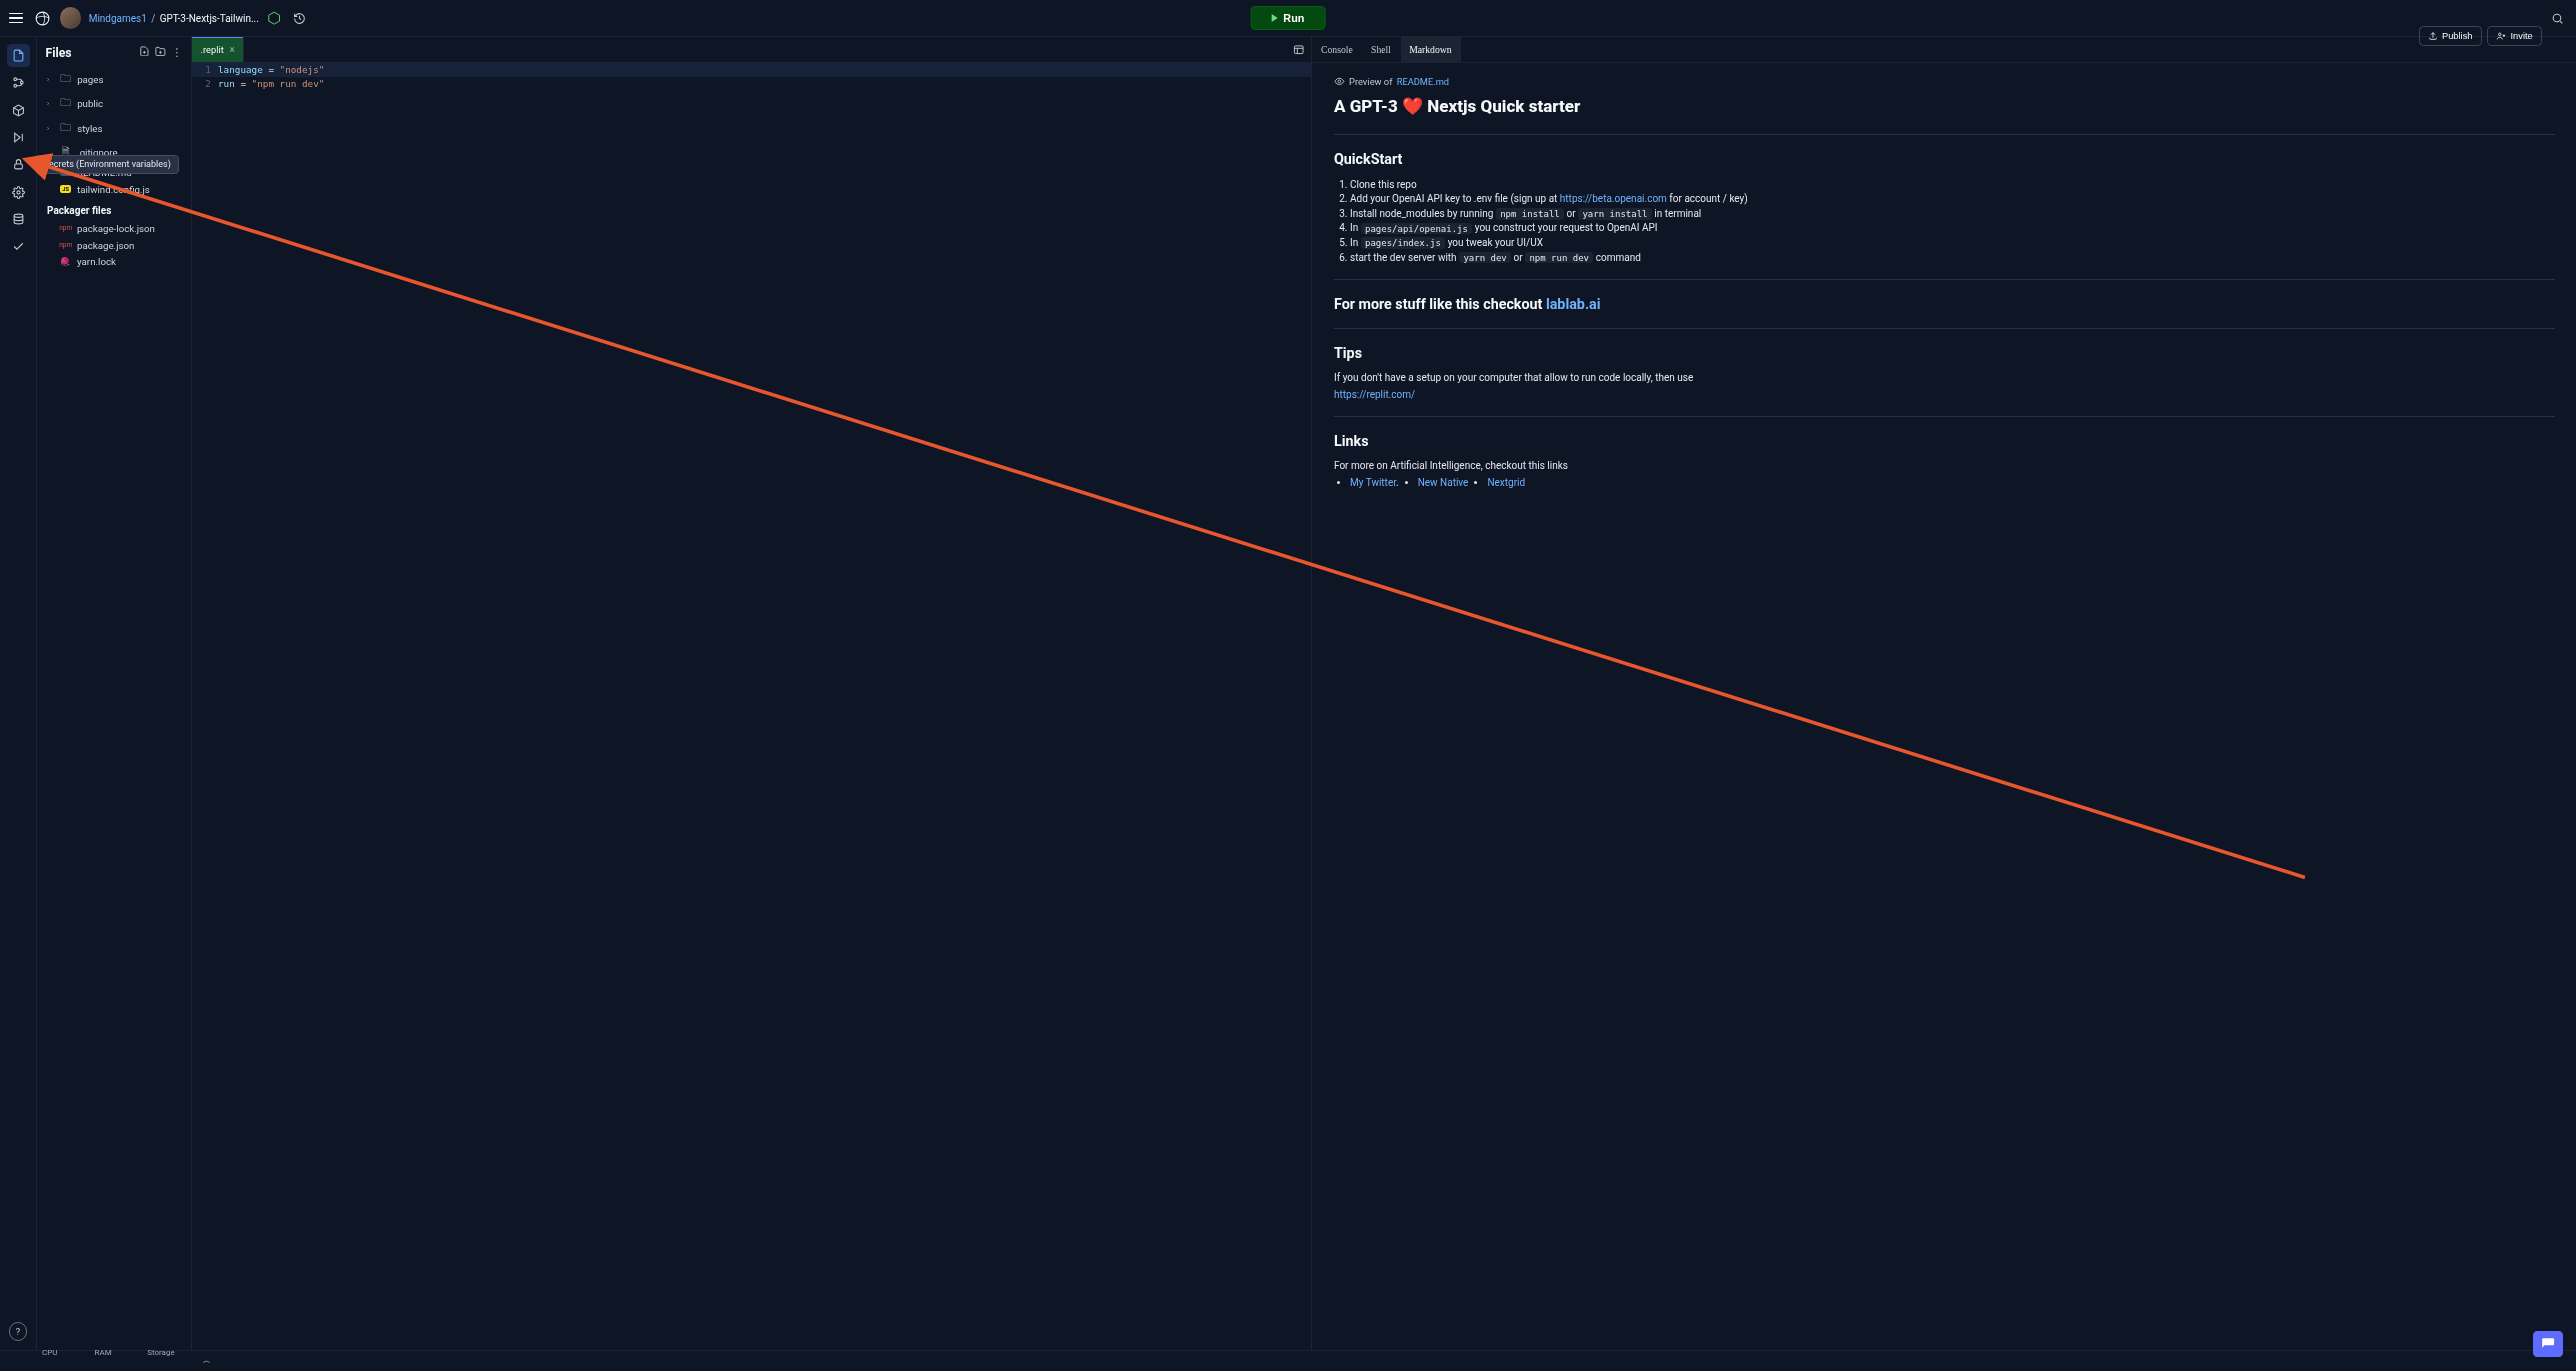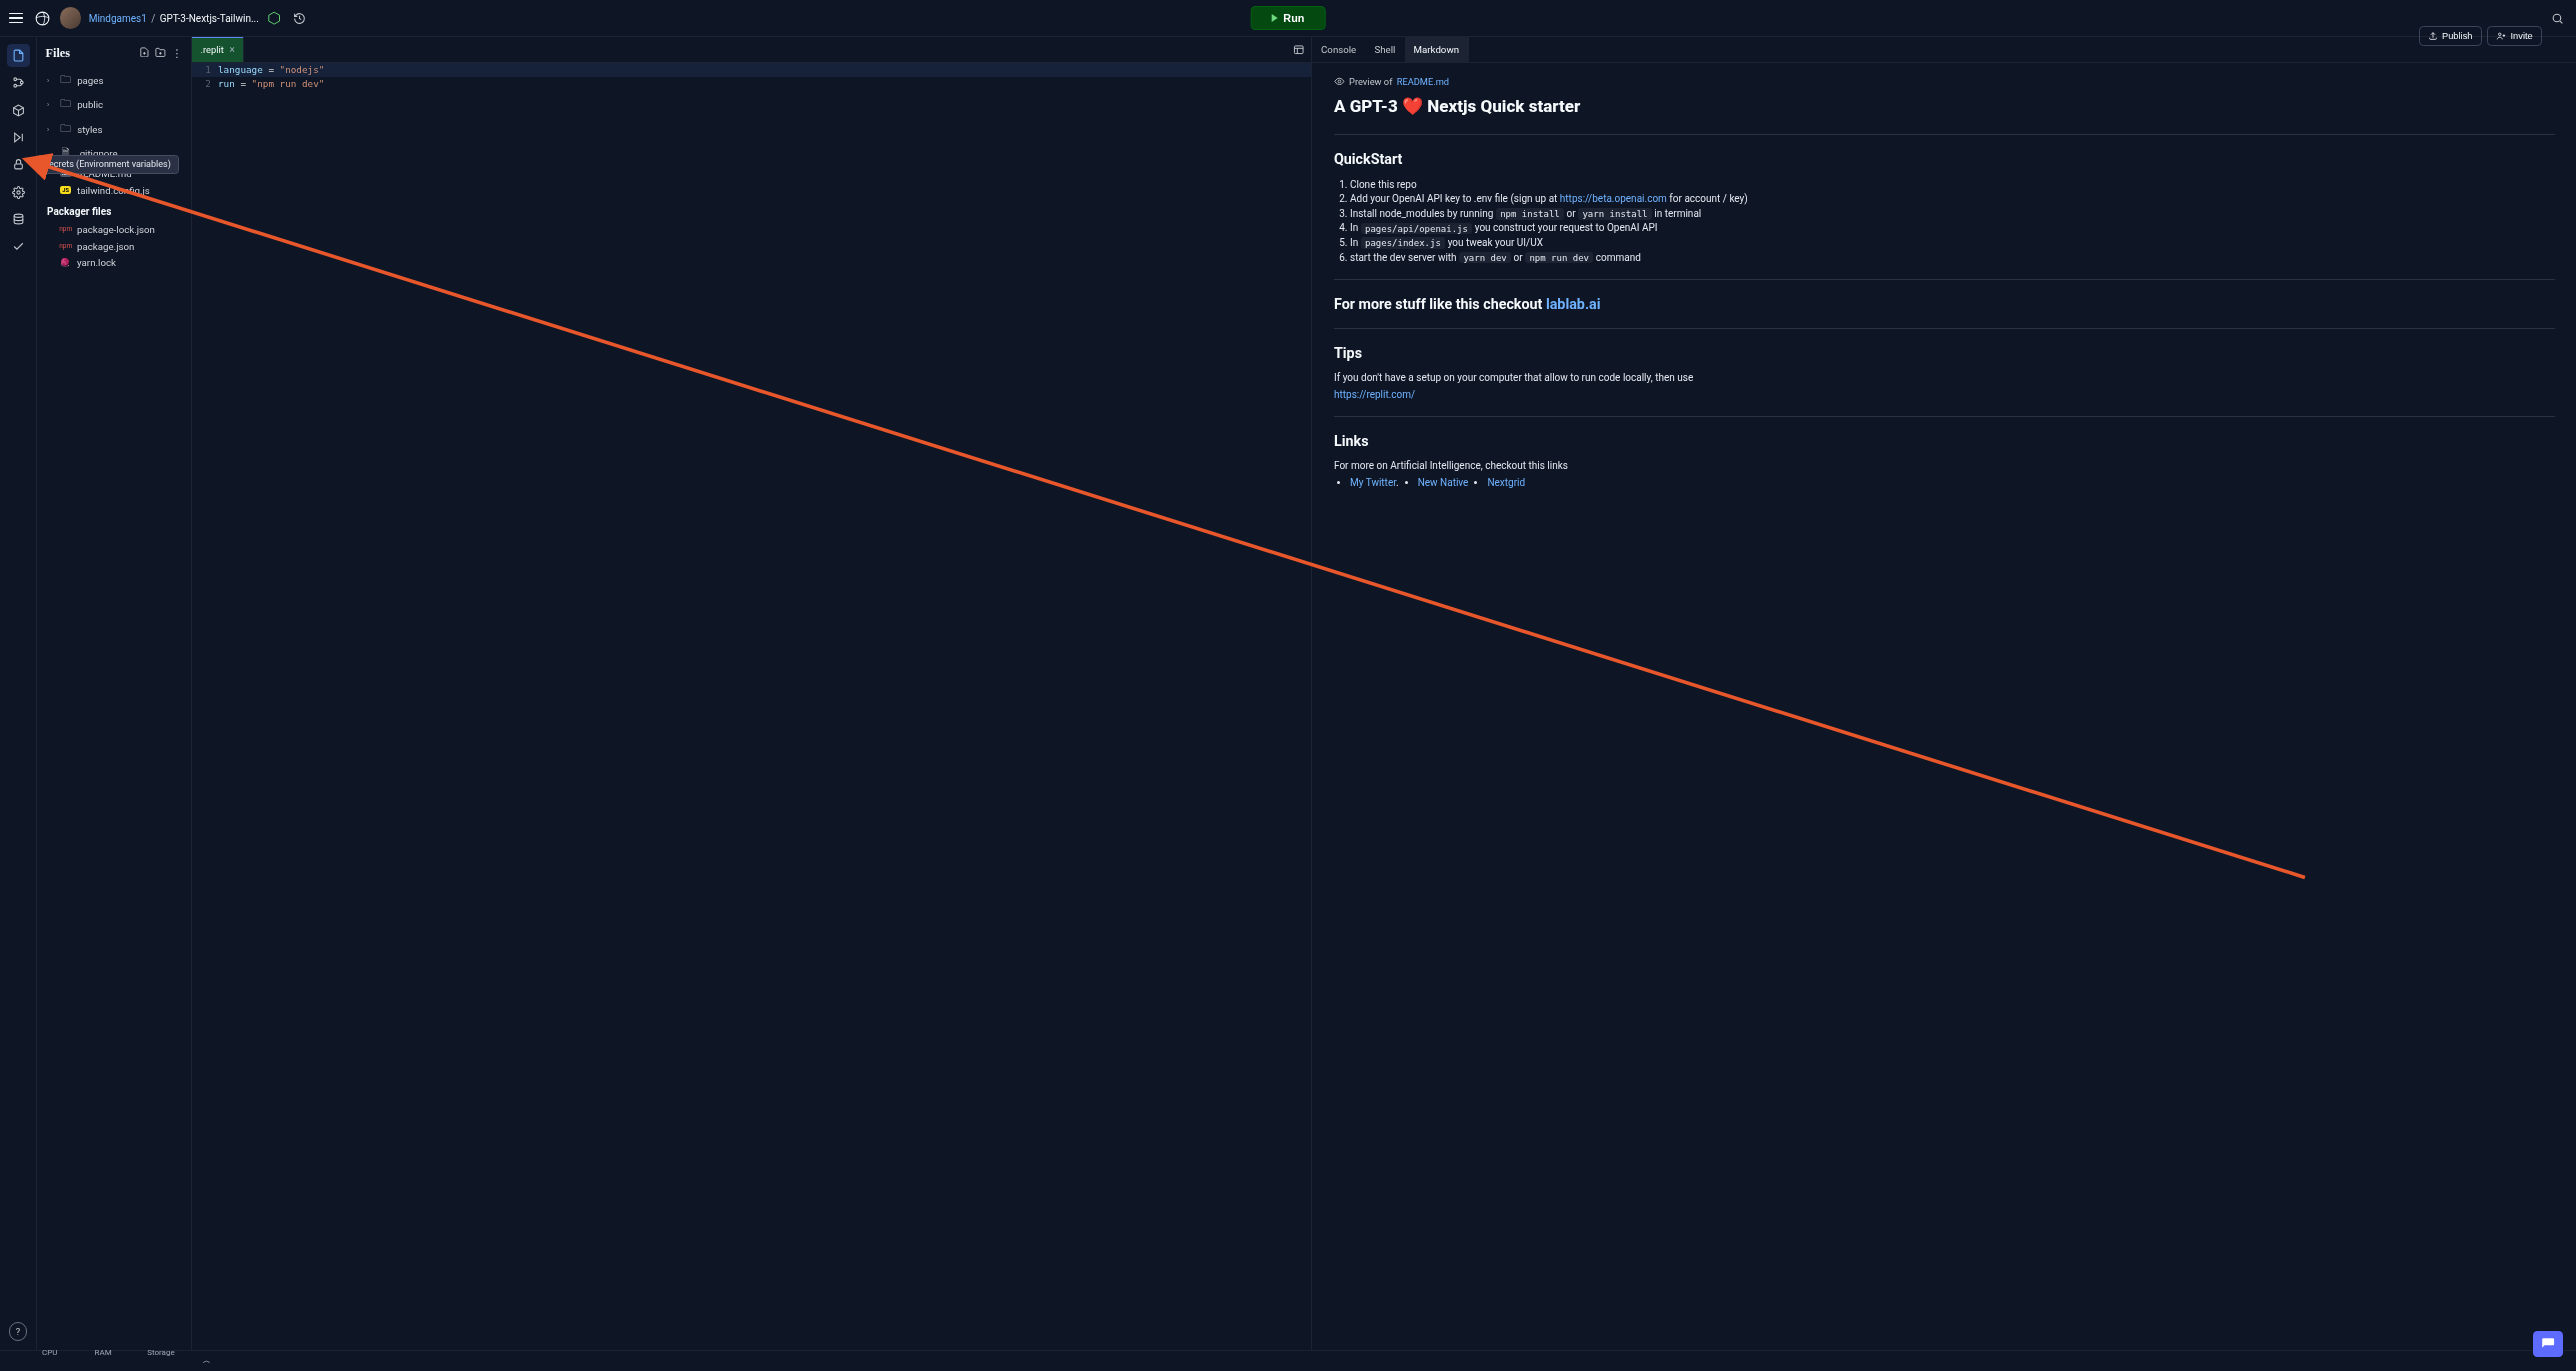--- a/index.html
+++ b/index.html
@@ -55,21 +55,21 @@
   .rail-spacer { flex:1;}
   .rail-help { margin-bottom:8.6px;width:18.6px;height:18.6px;border-radius:50%;border:1.1px solid #697080;display:flex;align-items:center;justify-content:center;color:#c2c8cc;font-size:9.3px;cursor:pointer;}
   .tooltip {
     position:absolute; left:29px; top:1.4px; background:#2b3144; color:#e4e8f1;
     font-size:9px; padding:3.6px 7.2px; border-radius:3.6px; white-space:nowrap;
     border:0.7px solid #454b60;
   }
 
   
   .files-panel { width:155px; border-right:0.7px solid #1c2333; display:flex;flex-direction:column;}
-  .files-head { display:flex;align-items:center;padding:8.6px 8.6px 7.2px 8.6px;font-family:Liberation Serif, serif;}
+  .files-head { display:flex;align-items:center;padding:8.6px 8.6px 7.2px 8.6px;}
   .files-title { font-size:12.2px; font-weight:700;}
   .files-head-icons { margin-left:auto;display:flex;gap:5.7px;color:#c2c8cc;}
   .files-head-icons span { cursor:pointer; font-size:10.8px;}
   .tree { flex:1; overflow:auto; padding:0 2.9px;}
   .tree-row { display:flex;align-items:center;gap:5.7px;padding:2.9px 5.7px 2.9px 7.2px;font-size:9.7px;color:#d1d5db;cursor:pointer;border-radius:2.9px;white-space:nowrap;}
   .tree-chevron { width:7.2px;color:#9da9b8;font-size:7.2px;}
   .tree-icon { width:11.5px;display:flex;align-items:center;justify-content:center;}
   .tree-section { font-size:10px;font-weight:700;color:#f5f9fc;padding:7.2px 7.2px 4.3px 7.2px;}
   .folder-glyph::before { content:"🗀"; color:#c2c8cc;font-size:10.8px;}
   .file-glyph::before { content:"🗎"; color:#c2c8cc;font-size:10px;}
@@ -91,21 +91,21 @@
   .code-line { display:flex;}
   .gutter { width:26px;text-align:right;padding-right:7.2px;color:#5b6272;user-select:none;}
   .code { white-space:pre;}
   .code-line.active { background:#16213a;}
   .tok-key { color:#9cdcfe;}
   .tok-op { color:#d4d4d4;}
   .tok-str { color:#ce9178;}
 
   
   .right-col { flex:1; display:flex;flex-direction:column;min-width:0;}
-  .right-tabs-bar { height:26px;display:flex;align-items:flex-end;border-bottom:0.7px solid #1c2333;}
+  .right-tabs-bar { height:26px;display:flex;align-items:flex-end;border-bottom:0.7px solid #1c2333;font-family:Liberation Serif, serif;}
   .right-tab { padding:0 8.6px;height:100%;display:flex;align-items:center;font-size:9.7px;color:#c2c8cc;cursor:pointer;border-right:0.7px solid transparent;}
   .right-tab.active { background:#1c2333;color:#f5f9fc;}
   .md-view { flex:1;overflow:auto;padding:13px 21.5px 29px 21.5px;}
   .md-preview-line { font-size:9.3px;color:#c2c8cc;display:flex;align-items:center;gap:4.3px;margin-bottom:8.6px;}
   .md-preview-link { color:#6fb3ff;cursor:pointer;}
   .md-h1 { font-size:17px;font-weight:800;margin-bottom:18.6px;}
   .md-hr { border:none;border-top:0.7px solid #2b3144;margin:16px 0;}
   .md-h2 { font-size:14.3px;font-weight:700;margin:5.7px 0 11.5px 0;}
   .md-ol { list-style:decimal;margin:0 0 7.2px 16px;display:flex;flex-direction:column;gap:3.6px;font-size:10px;color:#e4e8f1;}
   .md-ul { list-style:disc;margin:0 0 7.2px 16px;display:flex;gap:19px;font-size:10px;color:#e4e8f1;}

